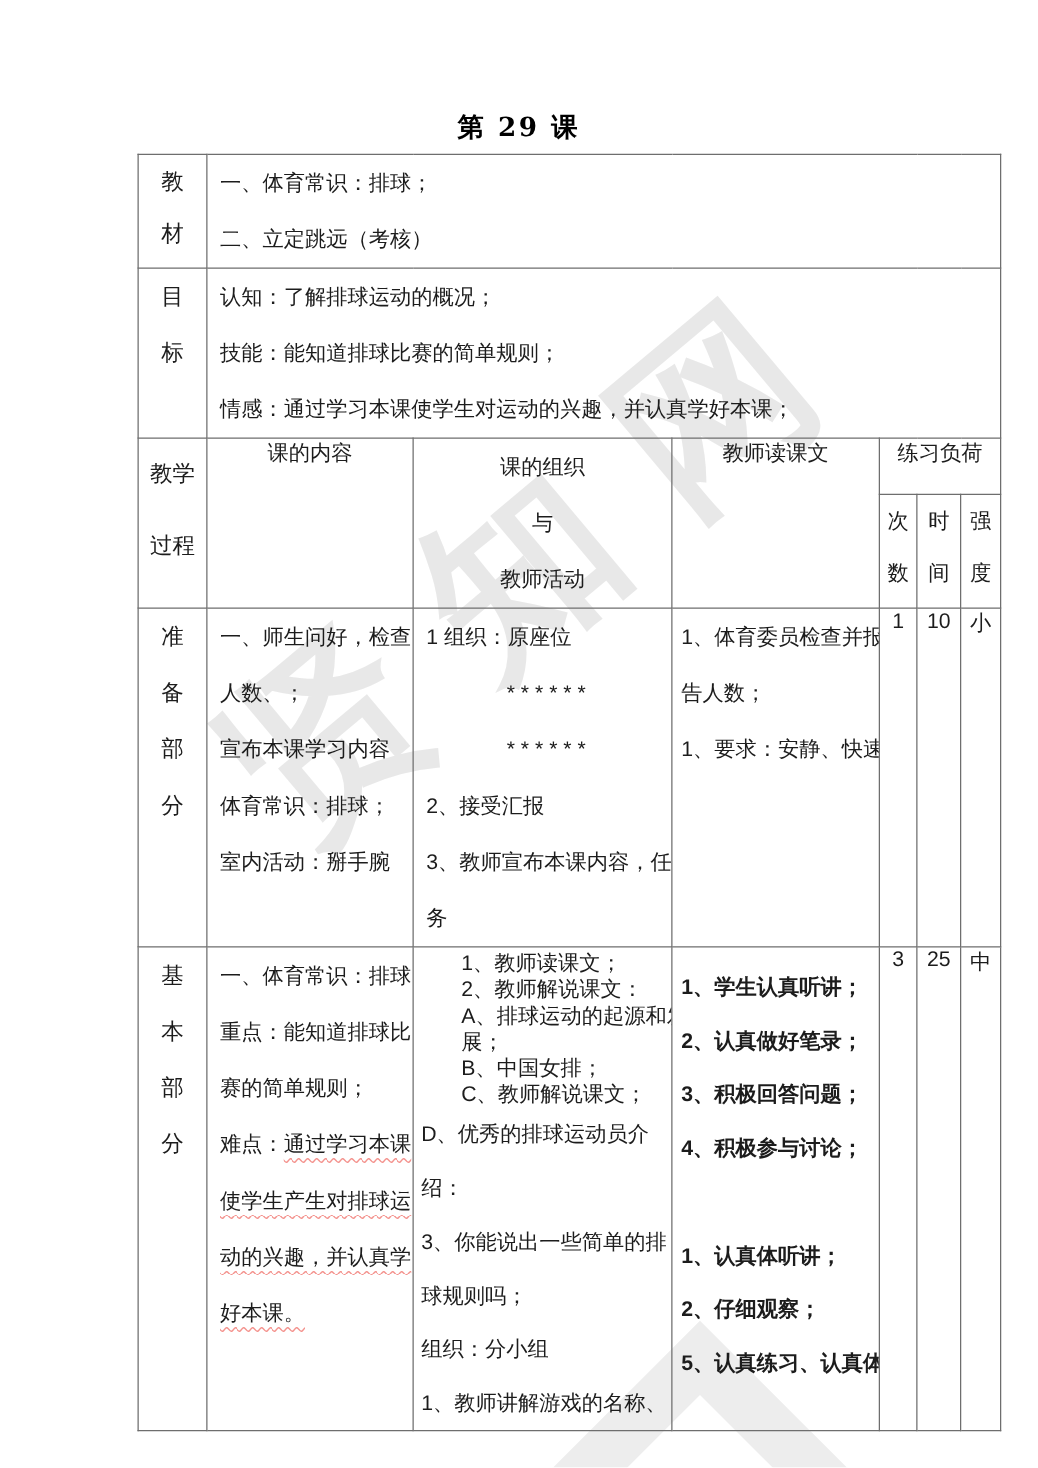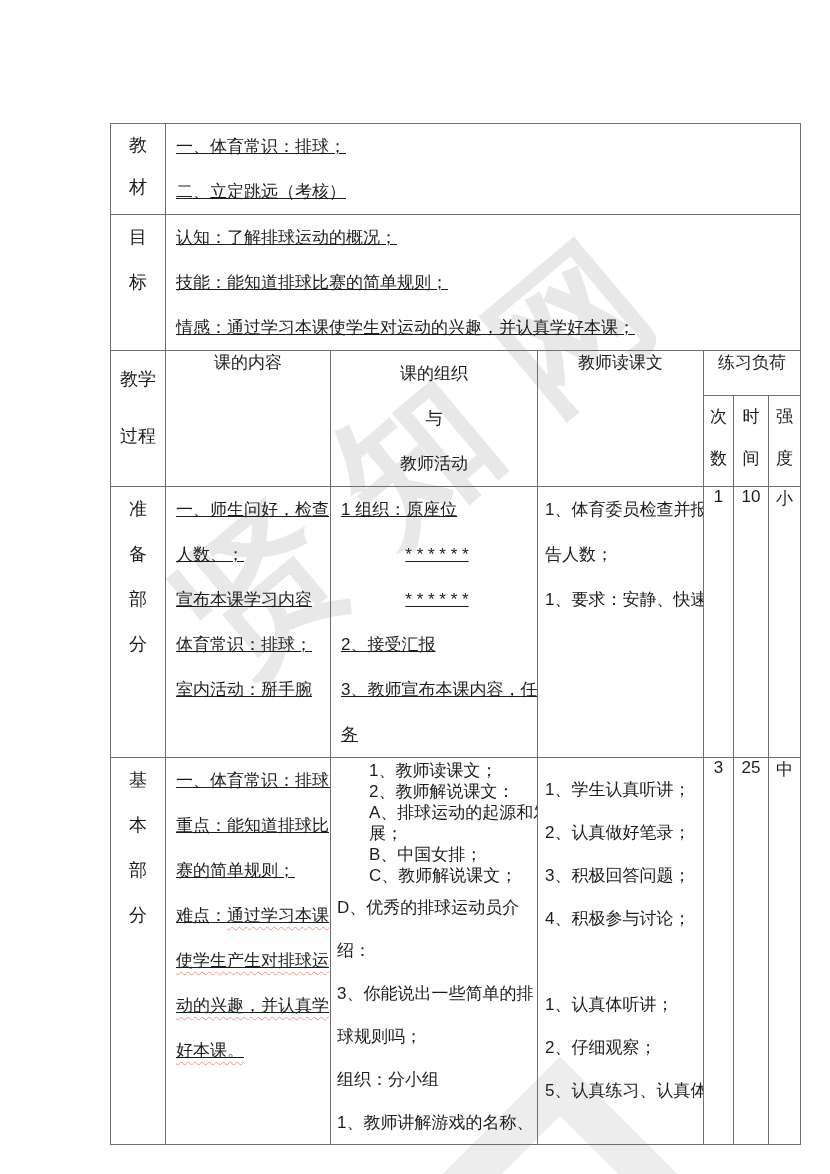--- a/index.html
+++ b/index.html
@@ -40,55 +40,56 @@
   }
   table.lesson td {
     border:1px solid #6e6e6e;
     vertical-align:top; overflow:hidden;
     background:transparent;
   }
   td.lbl { text-align:center; vertical-align:middle; font-size:18px; }
   .vstack p { line-height:45px; }
   .vstack.tight2 p { line-height:42px; }
   .vstack.wide p { line-height:57px; }
-  td.cont { padding:0 4px 0 10px;text-decoration:underline; }
+  td.cont { padding:0 4px 0 10px; }
   td.cont p, td.stud p { margin:0; line-height:45px; white-space:nowrap; }
   td.stud { padding:0 2px 0 7px; }
   .center { text-align:center; }
   td.hdr { text-align:center; vertical-align:middle; }
   td.num { text-align:center; vertical-align:middle; font-size:17px; padding:0; }
   .lh42 p { line-height:42px; }
   .pt4 { padding-top:4px; }
   
   td.org2 { padding:2px 2px 0 6px; }
   td.org2 p.t { line-height:21px; white-space:nowrap;margin-left:32px; }
   td.org2 p.l { line-height:43px; white-space:nowrap; }
   td.org2 p.l:first-of-type { margin-top:0; }
   
   td.stud2 { padding:10px 2px 0 7px; }
-  td.stud2 p { margin:0; line-height:43px; white-space:nowrap; }
+  td.stud2 p { margin:0; line-height:43px; white-space:nowrap;font-weight:bold; }
   td.stud2 p.spacer { height:43px; }
   
   .wavy {
     text-decoration-line:underline;
     text-decoration-style:wavy;
     text-decoration-color:#f4938e;
     text-decoration-thickness:1px;
     text-underline-offset:5px;
     margin-top:28px;
   }
 </style>
 </head>
 <body>
 
 <div class="page">
 
   <div class="wm-text">贤知网</div>
   <div class="wm-diamond"></div>
 
+  <div class="doc-title">第 29 课</div>
 
   <table class="lesson">
     <colgroup>
       <col style="width:55px">
         <col style="width:165px">
         <col style="width:207px">
       <col style="width:166px">
         <col style="width:30px">
         <col style="width:35px">
         <col style="width:32px">

